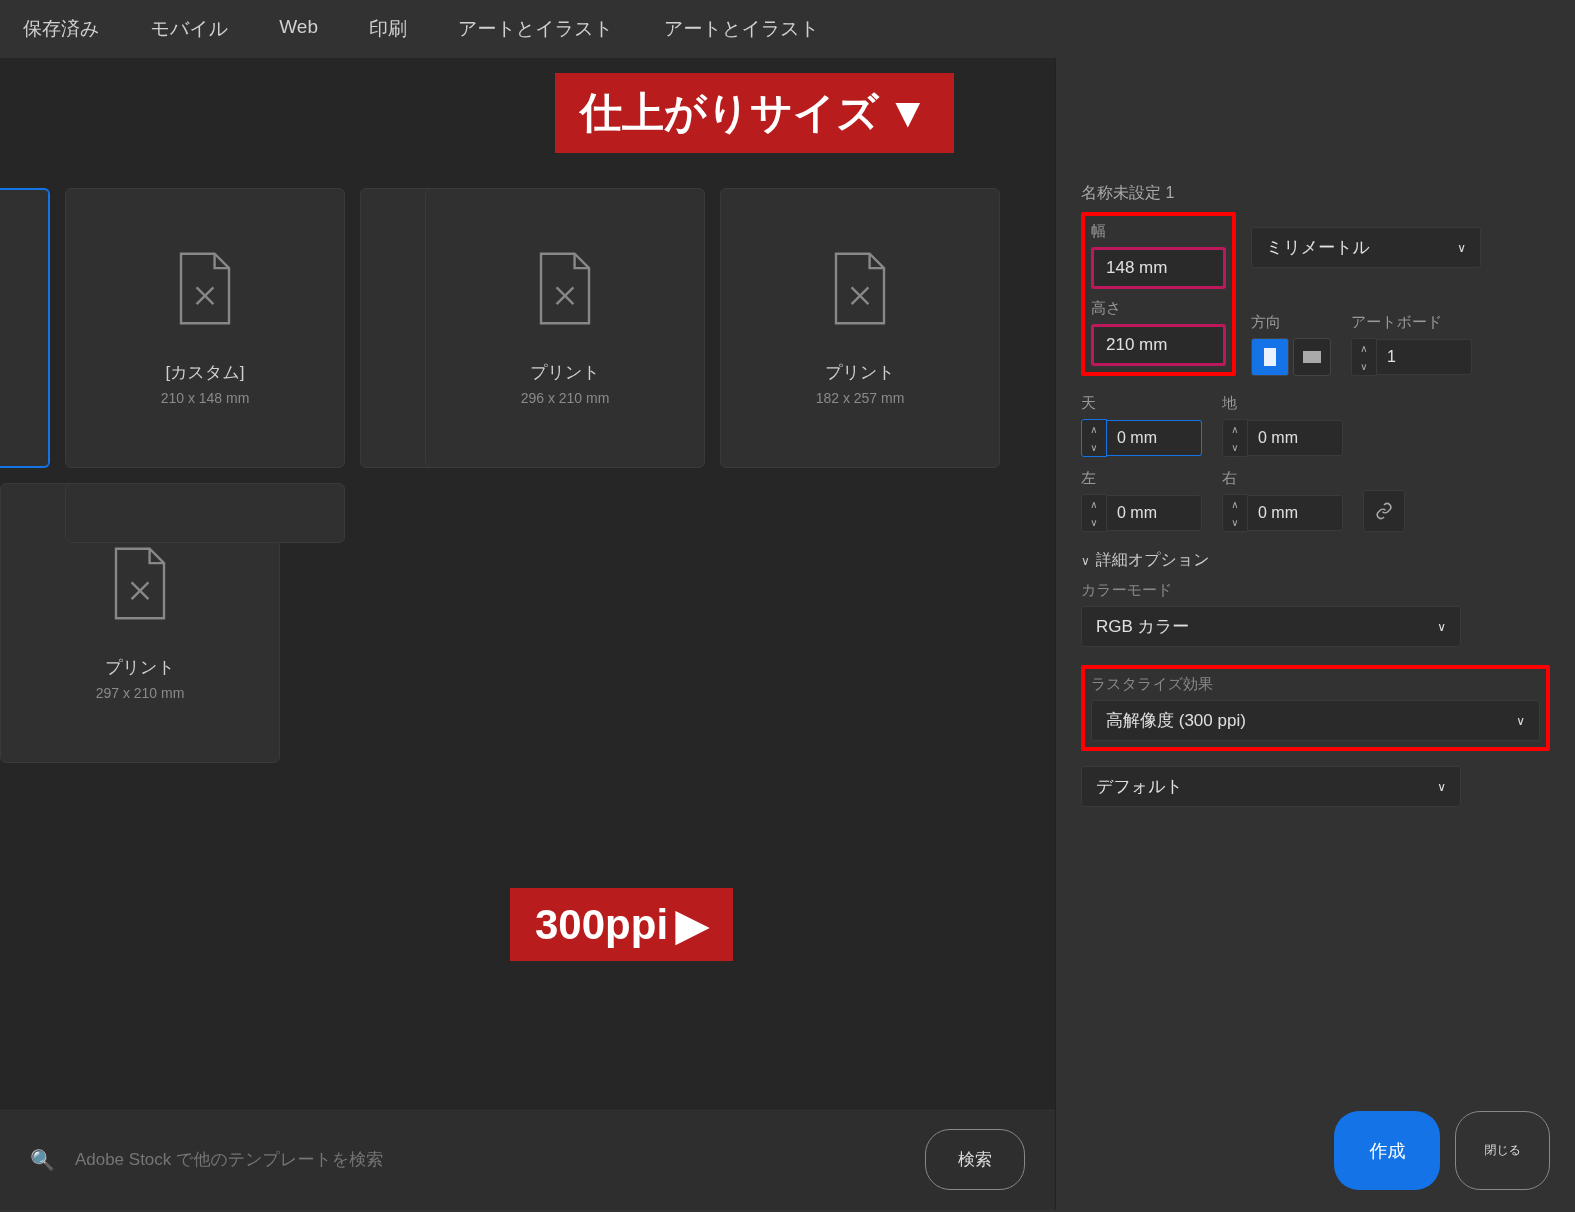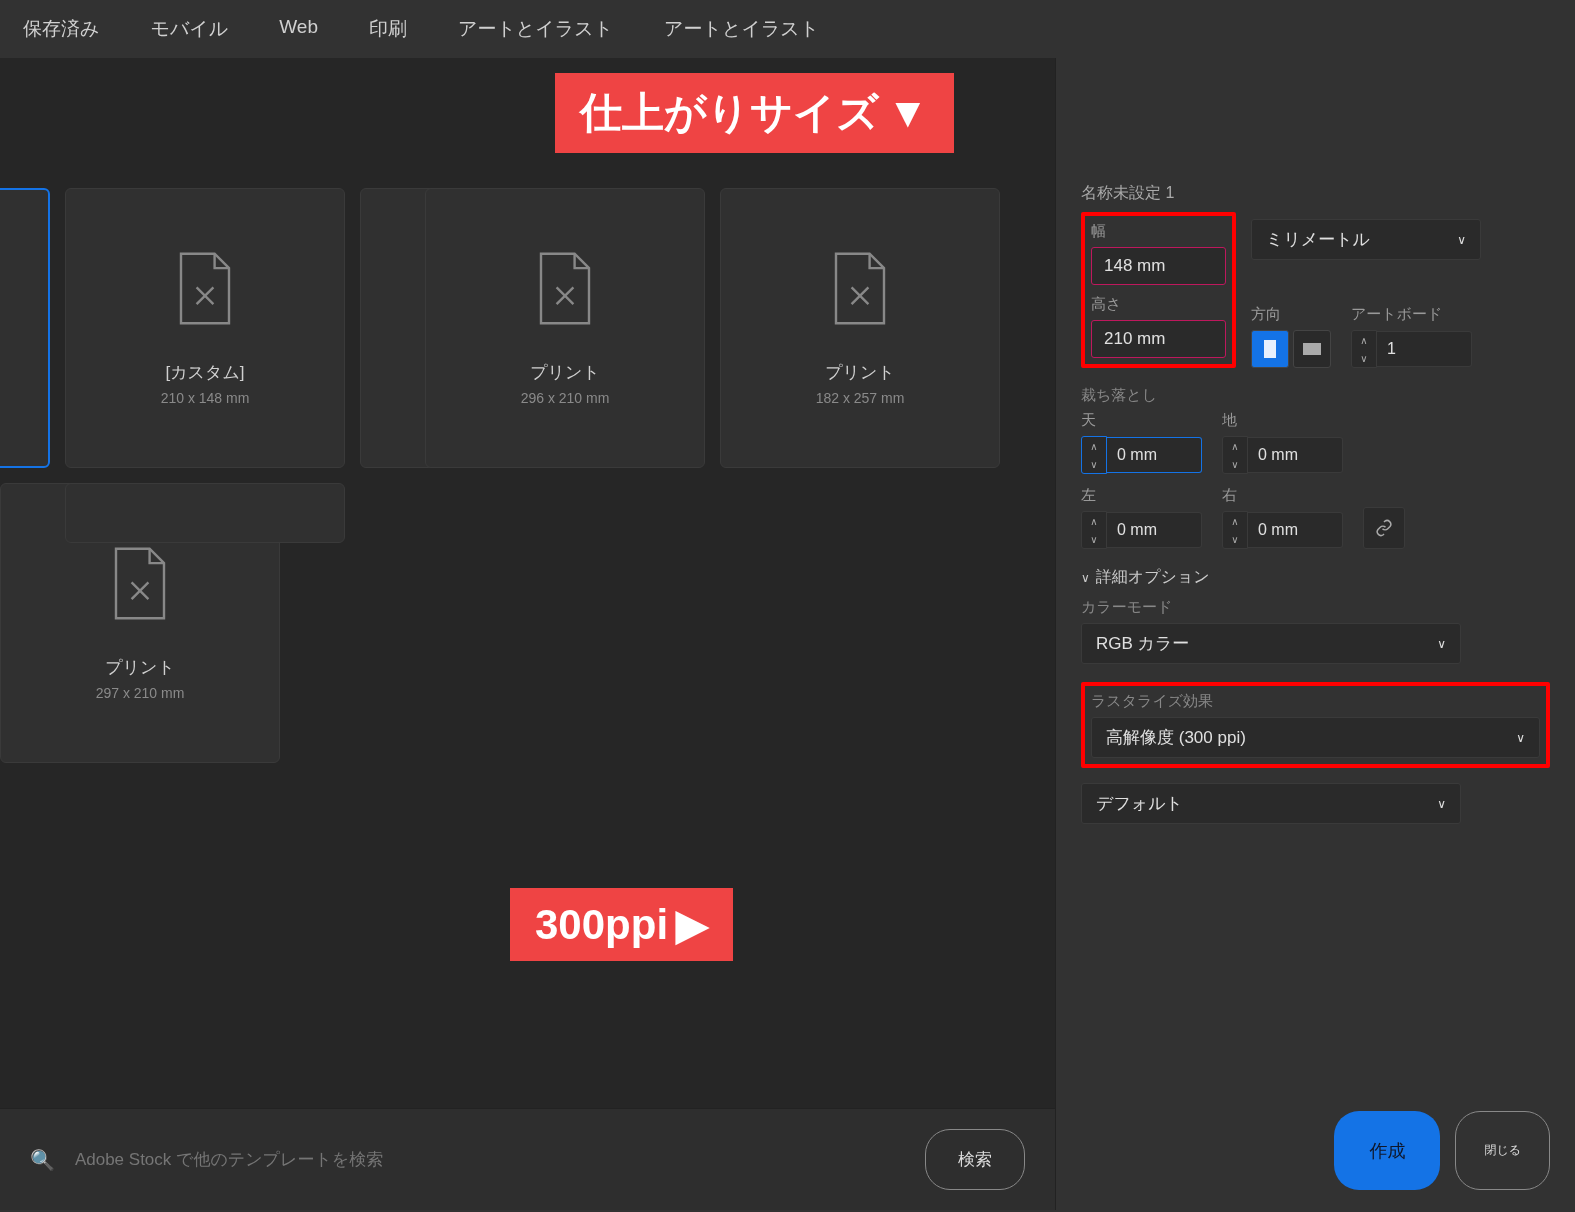--- a/index.html
+++ b/index.html
@@ -63,21 +63,21 @@
   padding: 15px 25px 90px 25px;
   border-left: 1px solid #222;
   position: relative;
   overflow: visible;
 }
 .panel-section { margin-bottom: 18px; }
 .field-col { display: flex; flex-direction: column; gap: 6px; }
 .field-label { font-size: 15px; color: #999; }
 .field-input {
   background: #2a2a2a;
-  border: 1px solid #be185d;
+  border: 3px solid #be185d;
   color: #e0e0e0;
   padding: 8px 12px;
   font-size: 17px;
   width: 135px;
   border-radius: 3px;
 }
 .dropdown {
   background: #2a2a2a;
   border: 1px solid #3a3a3a;
   color: #e0e0e0;
@@ -130,21 +130,21 @@
 .stepper.selected .stepper-btns, .stepper.selected .stepper-input { border-color: #1473e6; }
 .advanced-header {
   display: flex; align-items: center; gap: 6px;
   font-size: 16px; color: #ccc; margin: 15px 0 10px 0;
   cursor: pointer;
 }
 .section-label { font-size: 15px; color: #888; margin-bottom: 6px; }
 .redbox { border: 4px solid #ff0000; padding: 6px; border-radius: 2px; }
 .annotation {
   position: absolute;
-  background: #ef4444;
+  background: #b91c1c;
   color: #fff;
   font-size: 42px;
   font-weight: bold;
   padding: 12px 25px;
   display: flex;
   align-items: center;
   gap: 8px;
   z-index: 10;
 }
 .search-bar {
@@ -174,21 +174,21 @@
   font-size: 17px;
   cursor: pointer;
 }
 .bottom-buttons {
   position: absolute;
   bottom: 20px; right: 25px;
   display: flex; gap: 15px;
 }
 .btn-primary {
   background: #1473e6;
-  color: #0f172a;
+  color: #ffffff;
   border: none;
   padding: 12px 35px;
   border-radius: 25px;
   font-size: 18px;
   cursor: pointer;
 }
 .btn-secondary {
   background: transparent;
   border: 1.5px solid #888;
   color: #ddd;
@@ -341,21 +341,20 @@
                 <div class="stepper-btn">∨</div>
               </div>
               <input class="stepper-input" value="1" style="">
             </div>
           </div>
         </div>
       </div>
     </div>
 
     <div class="panel-section" style="margin-top:18px;">
-      <div class="section-label">裁ち落とし</div>
       <div style="display:flex; gap:20px; margin-bottom:12px;">
         <div class="field-col">
           <span class="field-label">天</span>
           <div class="stepper selected">
             <div class="stepper-btns">
                 <div class="stepper-btn">∧</div>
                 <div class="stepper-btn">∨</div>
               </div>
             <input class="stepper-input" value="0 mm" style="">
           </div>

